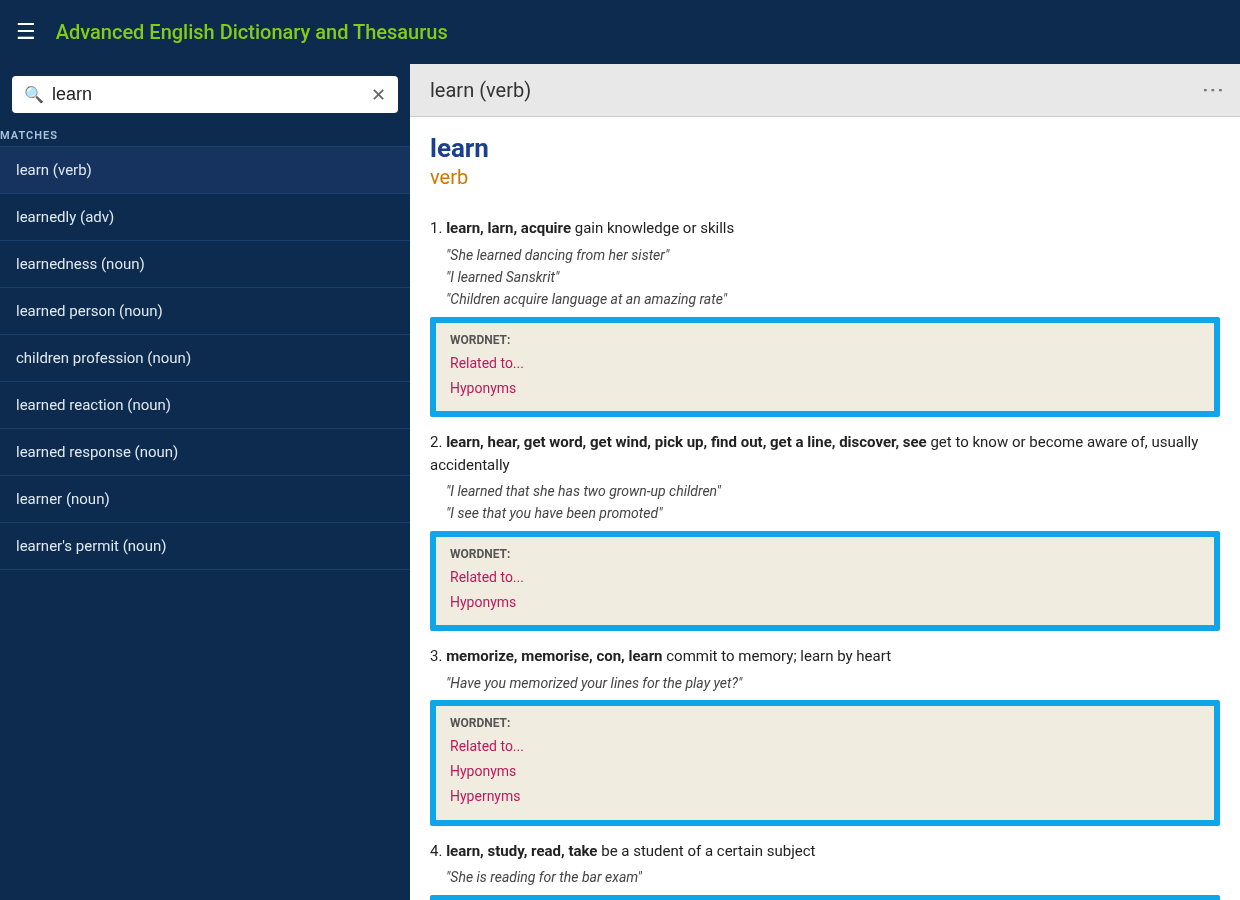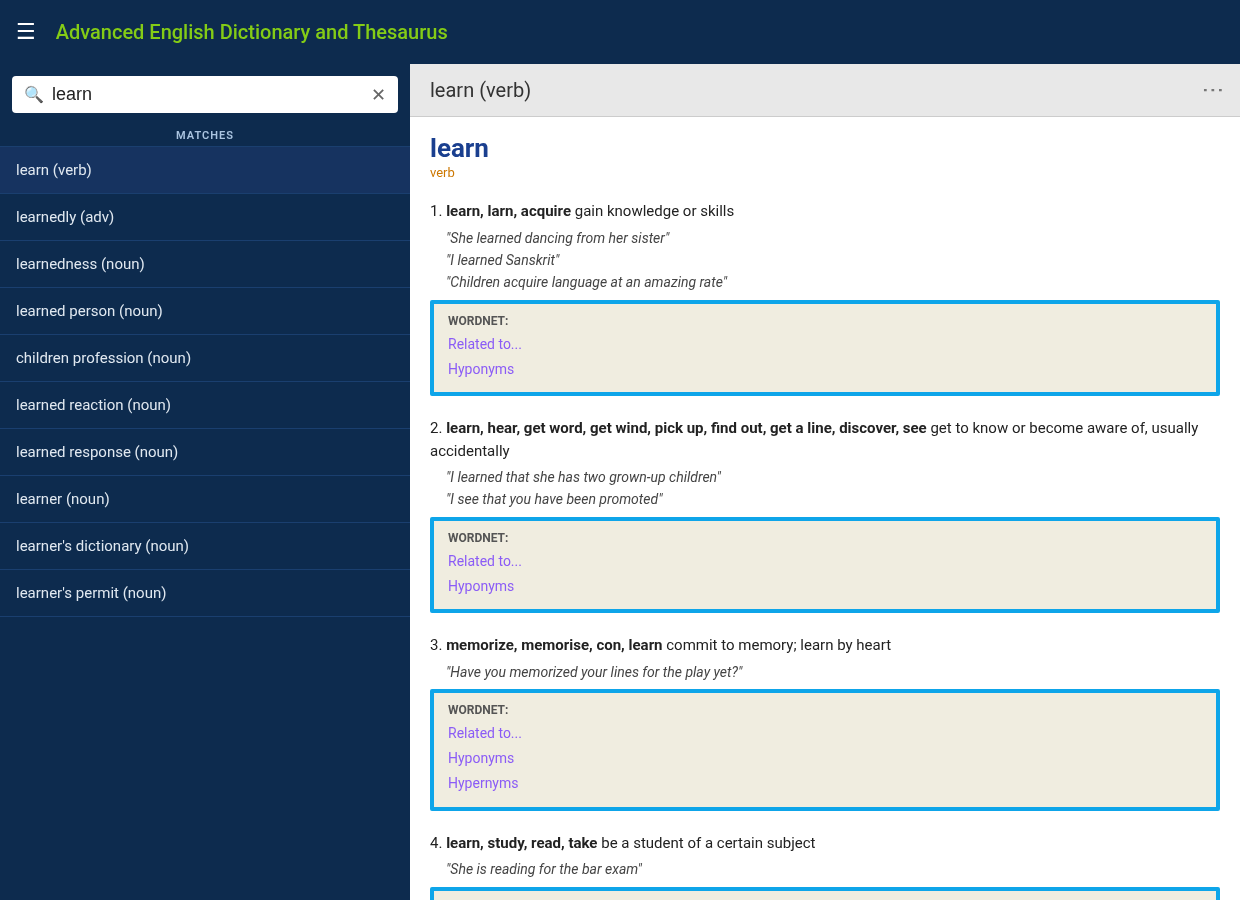--- a/index.html
+++ b/index.html
@@ -69,21 +69,20 @@
       background: transparent;
     }
     #search-container .clear-icon {
       color: #666;
       font-size: 18px;
       cursor: pointer;
     }
 
     
     .section-label {
-      text-align: center;
       color: #aac4e0;
       font-size: 11px;
       font-weight: 600;
       letter-spacing: 1px;
       padding: 4px 0;
       border-bottom: 1px solid #1a3f6f;
     }
 
     
     .sidebar-item {
@@ -137,28 +136,28 @@
     }
 
     
     .word-heading {
       font-size: 26px;
       font-weight: bold;
       color: #1a3f8f;
       margin-bottom: 2px;
     }
     .word-pos {
-      font-size: 13px;
+      font-size: 20px;
       color: #cc7700;
-      margin-bottom: 20px;
+      margin-bottom: 28px;
     }
 
     
     .definition-block {
-      margin-bottom: 21px;
+      margin-bottom: 0;
     }
     .definition-text {
       font-size: 15px;
       color: #222;
       line-height: 1.5;
       margin-bottom: 4px;
     }
     .definition-text .def-num {
       font-weight: normal;
     }
@@ -166,35 +165,35 @@
       font-size: 14px;
       color: #444;
       font-style: italic;
       margin-left: 16px;
       line-height: 1.6;
     }
 
     
     .wordnet-box {
       background: #f0ede0;
-      border: 4px solid #0ea5e9;
+      border: 6px solid #0ea5e9;
       padding: 10px 14px;
       margin-top: 6px;
       margin-bottom: 14px;
       border-radius: 2px;
     }
     .wordnet-label {
       font-size: 12px;
       font-weight: 700;
       color: #555;
       margin-bottom: 4px;
     }
     .wordnet-link {
       display: block;
-      color: #8b5cf6;
+      color: #be185d;
       font-size: 14px;
       text-decoration: none;
       line-height: 1.8;
       cursor: pointer;
     }
   </style>
 </head>
 <body>
 
 <div id="header">
@@ -220,21 +219,20 @@
 
 
     <div id="suggestions-list">
       <div class="sidebar-item">learnedly (adv)</div>
       <div class="sidebar-item">learnedness (noun)</div>
       <div class="sidebar-item">learned person (noun)</div>
       <div class="sidebar-item">children profession (noun)</div>
       <div class="sidebar-item">learned reaction (noun)</div>
       <div class="sidebar-item">learned response (noun)</div>
       <div class="sidebar-item">learner (noun)</div>
-      <div class="sidebar-item">learner's dictionary (noun)</div>
       <div class="sidebar-item">learner's permit (noun)</div>
     </div>
 
   </div>
 
   <div id="content">
 
     <div id="content-header">
       <span class="word-title">learn (verb)</span>
       <span class="more-icon">⋮</span>

